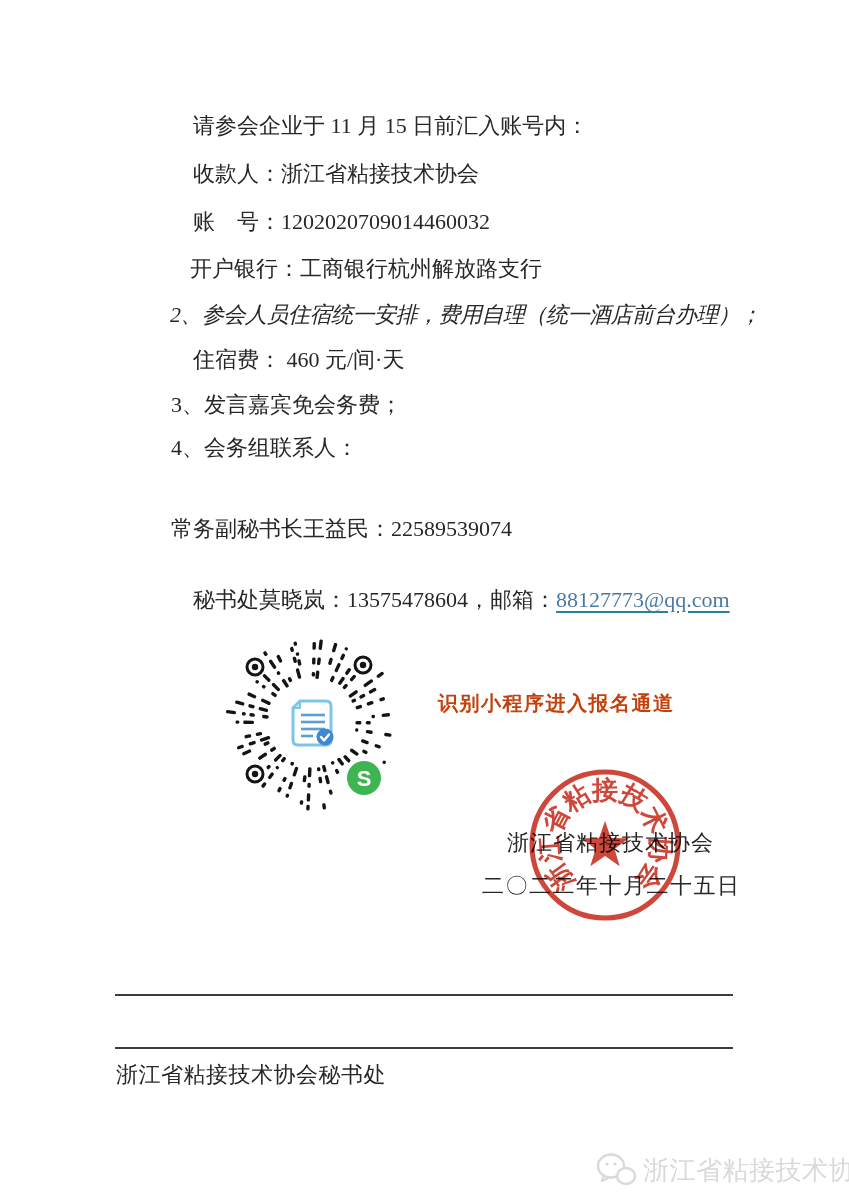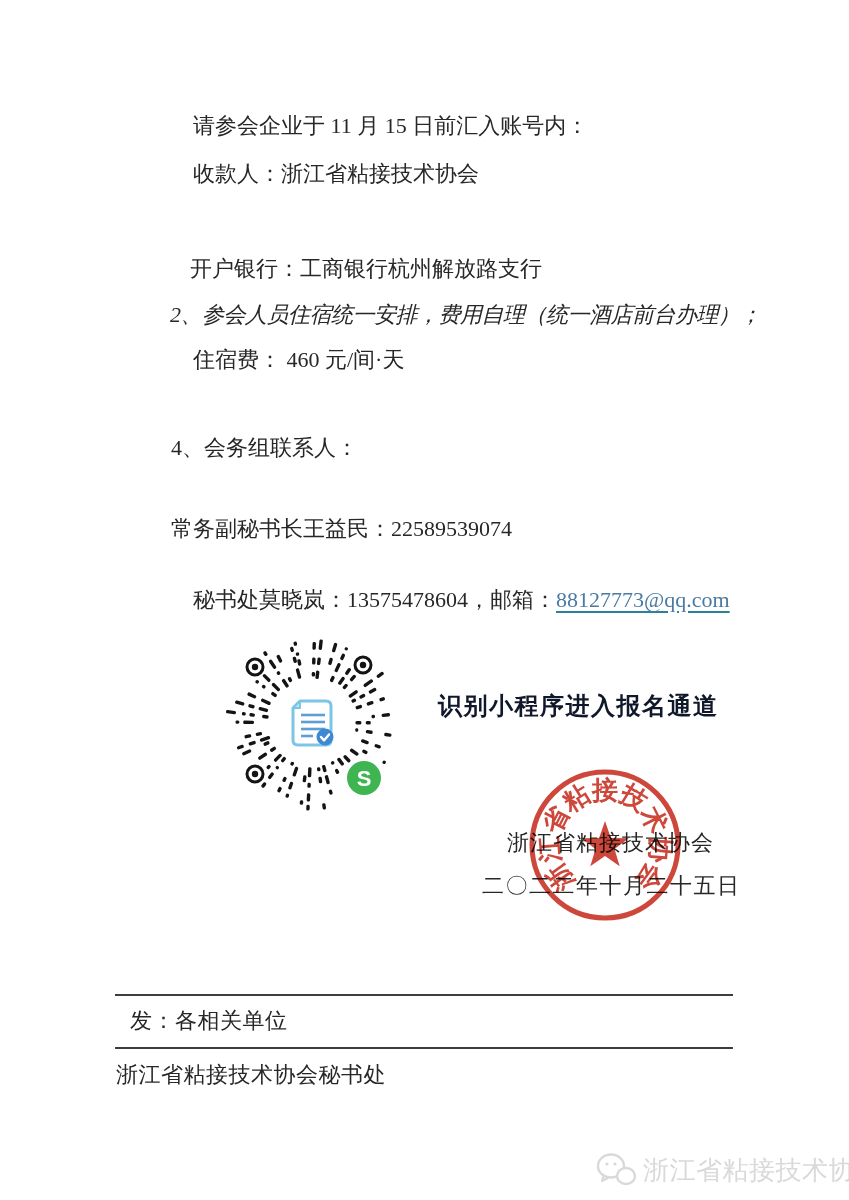--- a/index.html
+++ b/index.html
@@ -37,22 +37,22 @@
   .email{
     color:var(--link-blue);
     text-decoration:underline;
     text-decoration-color:var(--link-underline);
     text-underline-offset:4px;
     cursor:pointer;
   }
   .qr-caption{
     position:absolute;left:438px;top:686px;margin:0;
     font-family:Liberation Sans, sans-serif;
-    font-weight:bold;font-size:24px;letter-spacing:1.5px;
-    color:#0f172a;
+    font-weight:bold;font-size:20px;letter-spacing:1.5px;
+    color:#c2410c;
   }
   .qr-wrap{position:absolute;left:222px;top:629px;width:180px;height:180px;}
   .qr-wrap svg .dot{fill:#141414;}
   .qr-wrap svg .mk-ring{fill:none;stroke:#141414;stroke-width:3;}
   .qr-wrap svg .mk-dot{fill:#141414;}
   .sig-org{position:absolute;left:507px;top:824px;margin:0;font-size:22px;letter-spacing:1px;}
   .sig-date{position:absolute;left:482px;top:867px;margin:0;font-size:22px;letter-spacing:1.5px;}
   .seal{
     position:absolute;left:517px;top:753px;width:176px;height:176px;
     mix-blend-mode:multiply;opacity:.92;pointer-events:none;
@@ -79,23 +79,25 @@
   }
   .wm-icon{flex:0 0 auto;}
 </style>
 </head>
 <body>
 
 <div class="page">
 
   <p class="ln indent" style="top:108px">请参会企业于 11 月 15 日前汇入账号内：</p>
   <p class="ln indent" style="top:156px">收款人：浙江省粘接技术协会</p>
+  <p class="ln indent" style="top:204px">账　号：1202020709014460032</p>
   <p class="ln indent" style="top:251px;left:190px">开户银行：工商银行杭州解放路支行</p>
   <p class="ln item tight" style="top:297px;left:170px">2、参会人员住宿统一安排，费用自理（统一酒店前台办理）；</p>
   <p class="ln indent" style="top:342px">住宿费： 460 元/间·天</p>
+  <p class="ln item" style="top:387px">3、发言嘉宾免会务费；</p>
   <p class="ln item" style="top:430px">4、会务组联系人：</p>
   <p class="ln item" style="top:511px">常务副秘书长王益民：22589539074</p>
   <p class="ln item" style="top:555px">
     <span>秘书处莫晓岚：13575478604，邮箱：</span><a class="email">88127773@qq.com</a>
   </p>
 
   <div class="qr-wrap">
     <svg width="180" height="180" viewBox="0 0 180 180" xmlns="http://www.w3.org/2000/svg">
       <g class="dots">
           <rect class="dot" x="-1.7" y="-2.3" width="3.4" height="4.5" rx="1.5" transform="translate(91.4 41.4) rotate(1.7)"></rect>
@@ -248,21 +250,20 @@
         <text x="59.3" y="41.1" transform="rotate(-31.5 59.3 41.1)">粘</text>
         <text x="88.0" y="33.0" transform="rotate(0.0 88.0 33.0)">接</text>
         <text x="116.7" y="41.1" transform="rotate(31.5 116.7 41.1)">技</text>
         <text x="137.0" y="63.0" transform="rotate(63.0 137.0 63.0)">术</text>
         <text x="142.8" y="92.3" transform="rotate(94.5 142.8 92.3)">协</text>
         <text x="132.5" y="120.3" transform="rotate(126.0 132.5 120.3)">会</text>
       </g>
   </svg>
 
   <div class="rule" style="top:990px"></div>
-  <p class="footer-ln" style="left:130px;top:1002px">发：各相关单位</p>
   <div class="rule" style="top:1043px"></div>
   <p class="footer-ln" style="left:116px;top:1056px">浙江省粘接技术协会秘书处</p>
 
   <div class="watermark">
     <svg class="wm-icon" width="42" height="38" viewBox="0 0 42 38" xmlns="http://www.w3.org/2000/svg">
       <ellipse cx="16" cy="15" rx="13" ry="11.5" fill="none" stroke="#d9d9d9" stroke-width="2.4"></ellipse>
       <path d="M 9,24 l -2,6 6,-3" fill="none" stroke="#d9d9d9" stroke-width="2.2" stroke-linejoin="round"></path>
       <ellipse cx="31" cy="25" rx="9" ry="8" fill="#ffffff" stroke="#d9d9d9" stroke-width="2.4"></ellipse>
       <circle cx="12" cy="13" r="1.6" fill="#d9d9d9"></circle>
       <circle cx="20" cy="13" r="1.6" fill="#d9d9d9"></circle>

